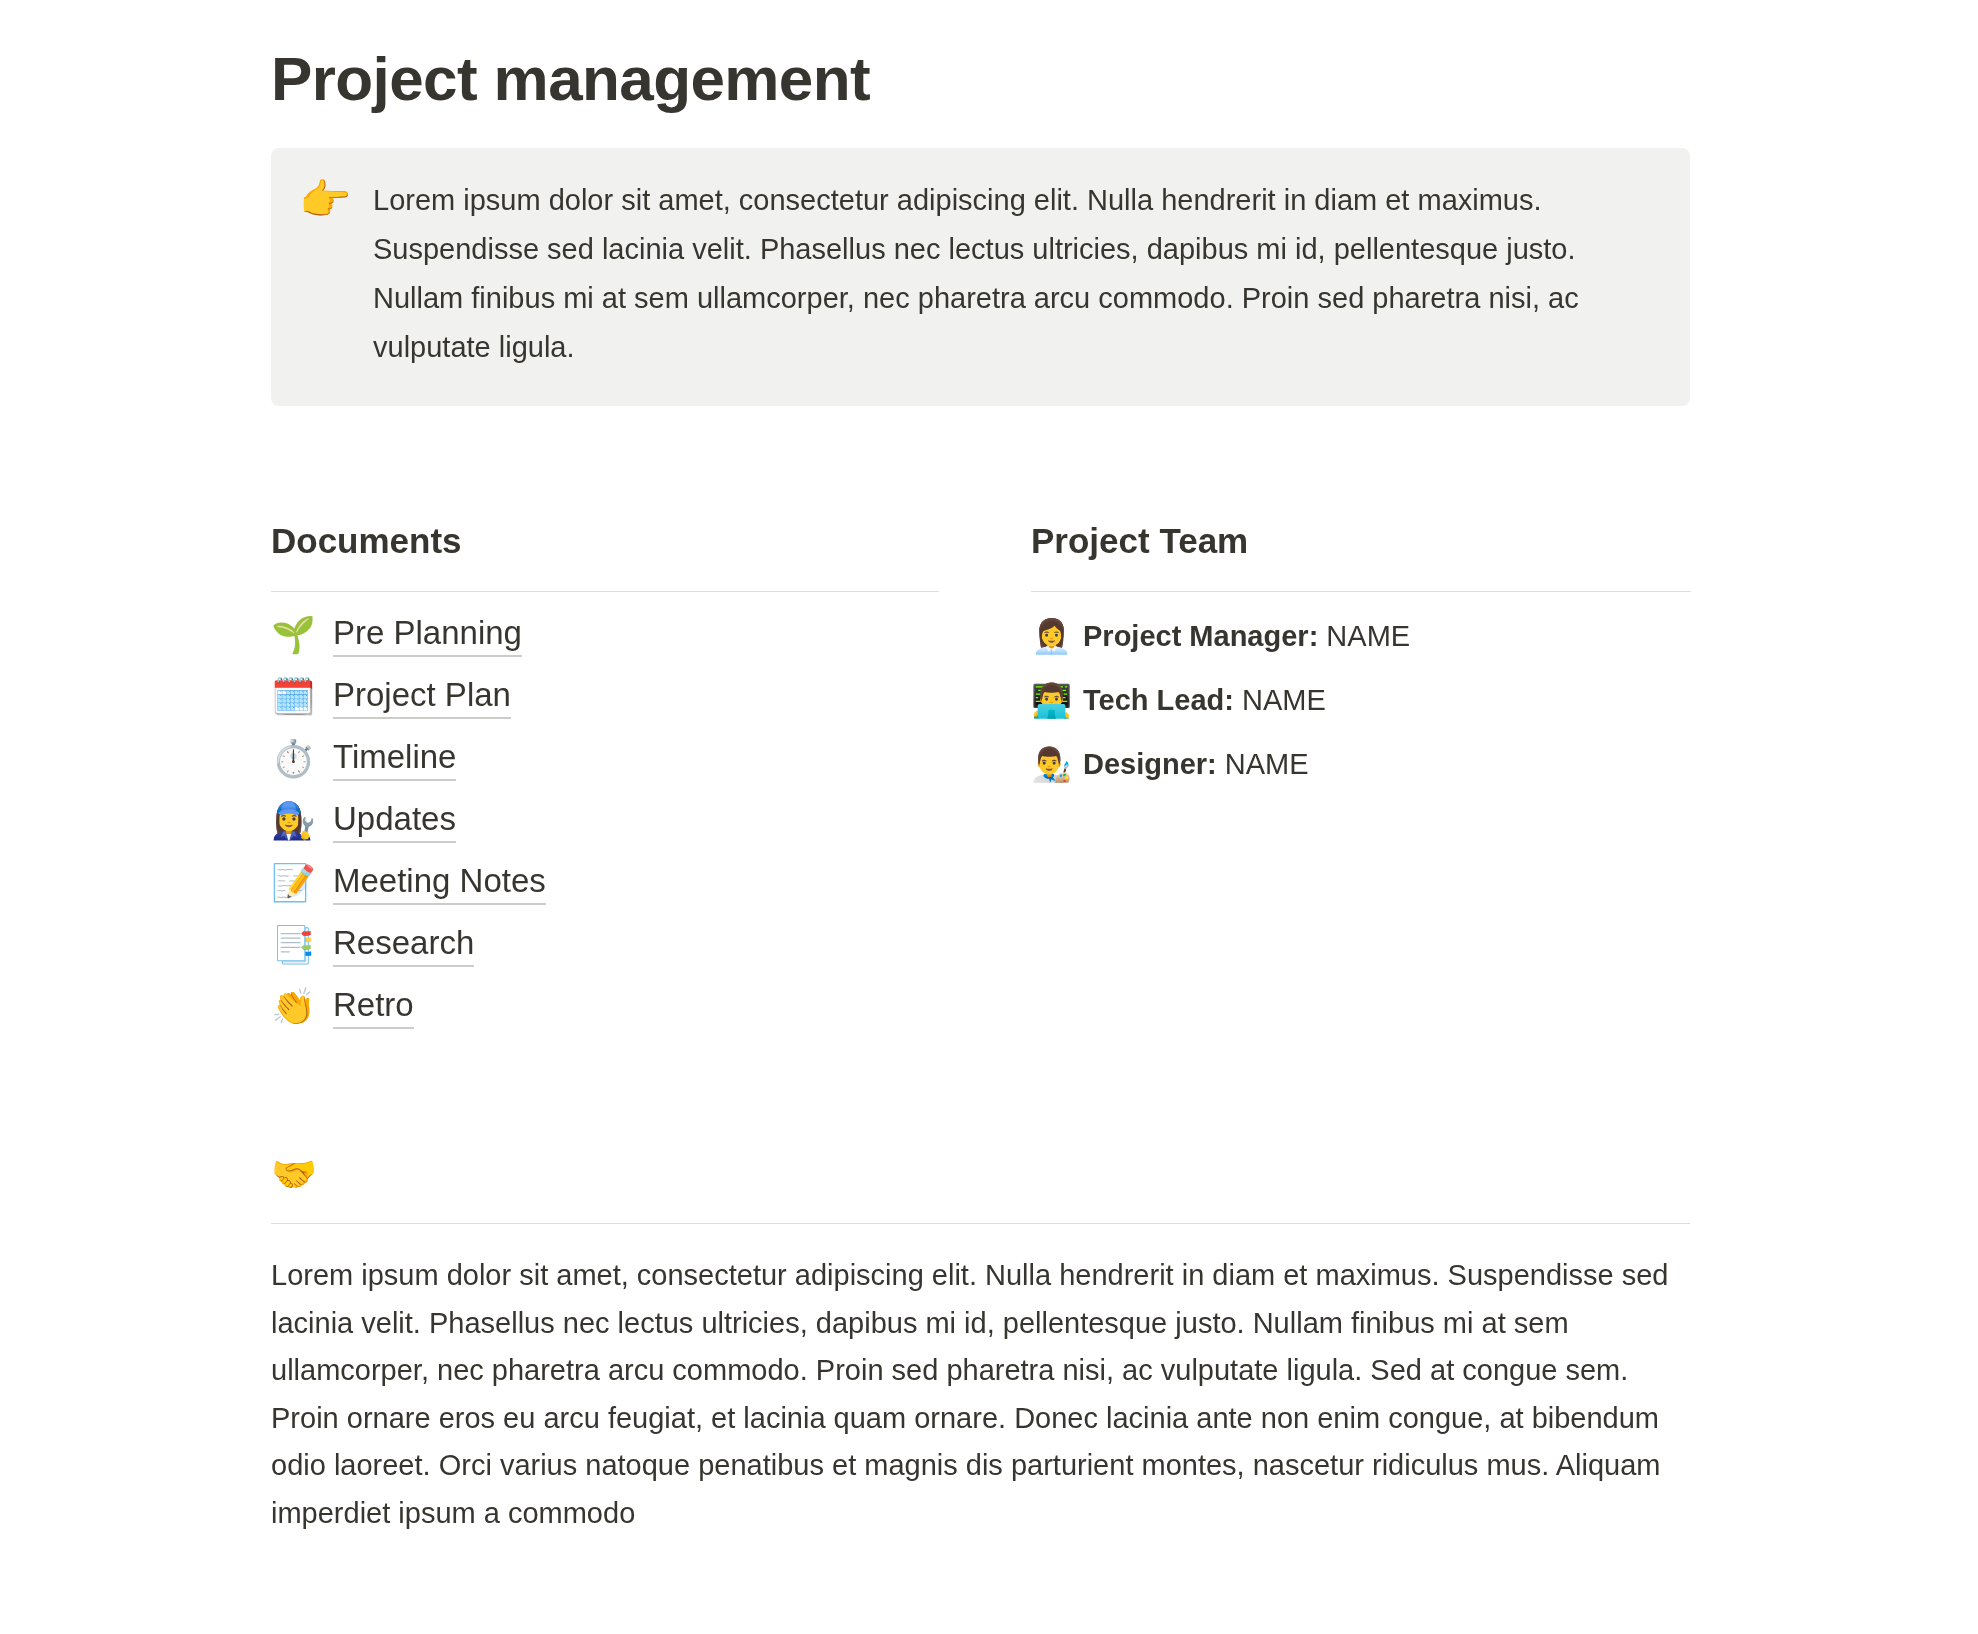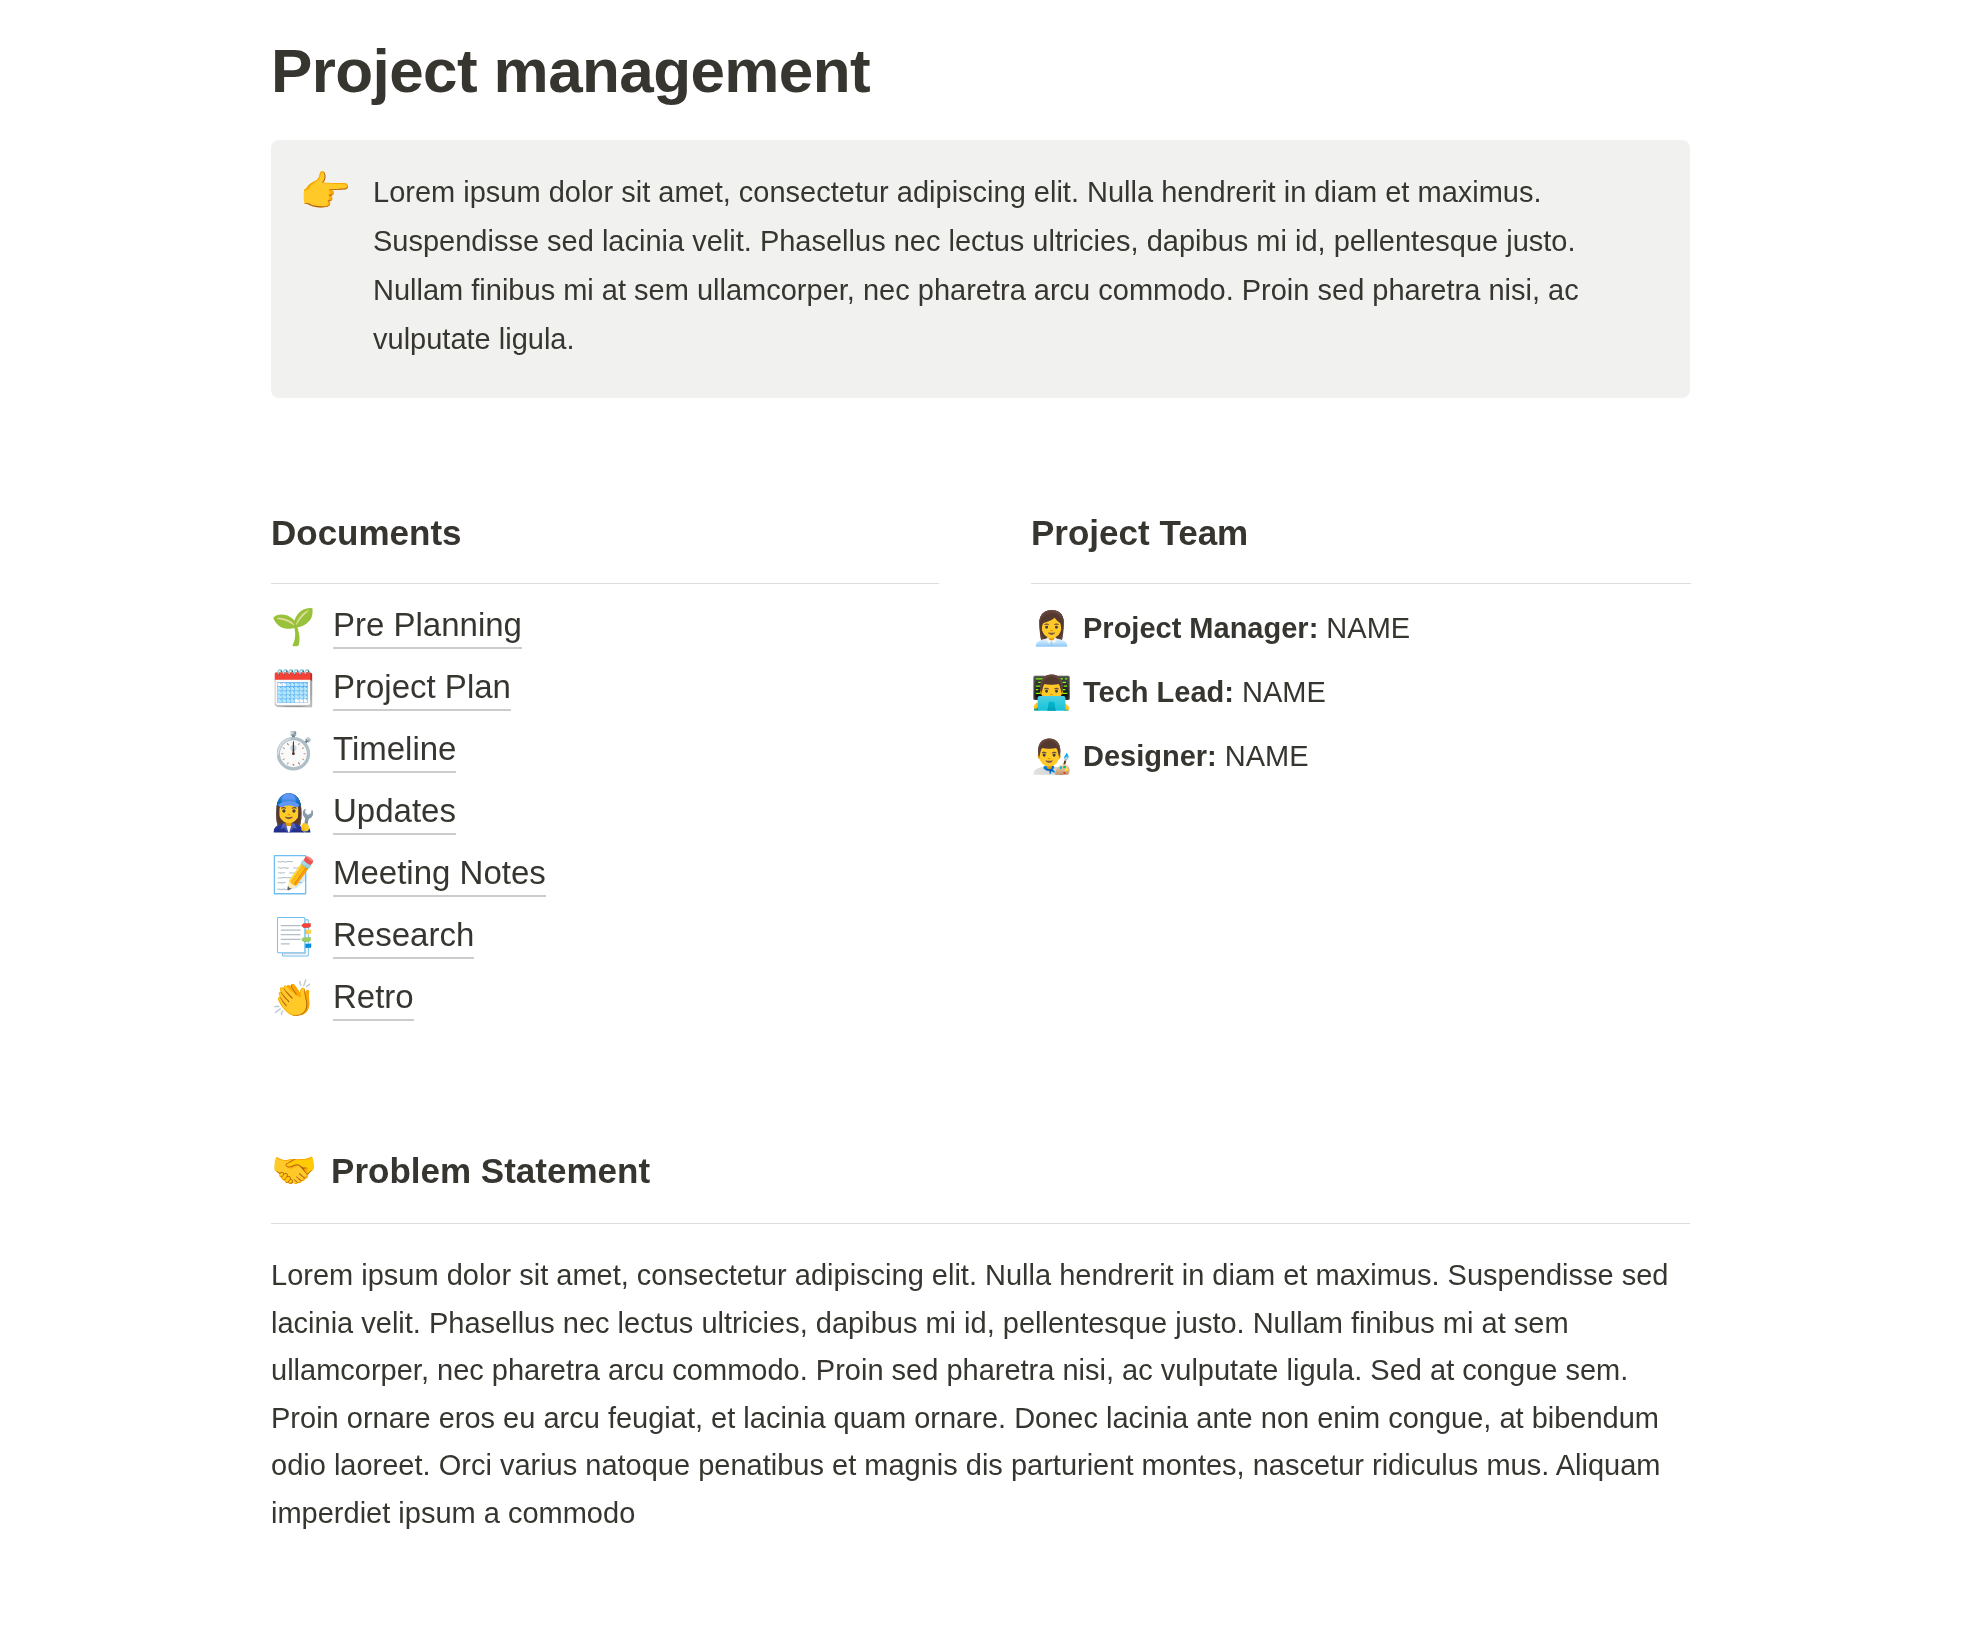--- a/index.html
+++ b/index.html
@@ -6,21 +6,21 @@
   html, body {
     margin: 0; padding: 0;
     width: 1978px; height: 1634px;
     background: #ffffff;
     overflow: hidden;
     font-family: "Liberation Sans", "DejaVu Sans", sans-serif;
     color: #37352f;
   }
   .page {
     width: 1978px; height: 1634px;
-    padding: 4px 288px 0 271px;
+    padding: 12px 288px 0 271px;
     overflow: hidden;
   }
   .page-title {
     margin: 0;
     padding-top: 30px;
     font-size: 62px;
     line-height: 1.2;
     font-weight: 700;
     letter-spacing: -0.6px;
     color: #37352f;
@@ -212,18 +212,17 @@
         </div>
 
       </div>
     </div>
 
   </div>
 
   <div class="section">
     <h2 class="h2">
       <span class="section-emoji">🤝</span>
-      <span>Problem Statement</span>
     </h2>
     <div class="section-body">Lorem ipsum dolor sit amet, consectetur adipiscing elit. Nulla hendrerit in diam et maximus. Suspendisse sed lacinia velit. Phasellus nec lectus ultricies, dapibus mi id, pellentesque justo. Nullam finibus mi at sem ullamcorper, nec pharetra arcu commodo. Proin sed pharetra nisi, ac vulputate ligula. Sed at congue sem. Proin ornare eros eu arcu feugiat, et lacinia quam ornare. Donec lacinia ante non enim congue, at bibendum odio laoreet. Orci varius natoque penatibus et magnis dis parturient montes, nascetur ridiculus mus. Aliquam imperdiet ipsum a commodo</div>
   </div>
 
 </div>
 
 </body></html>

